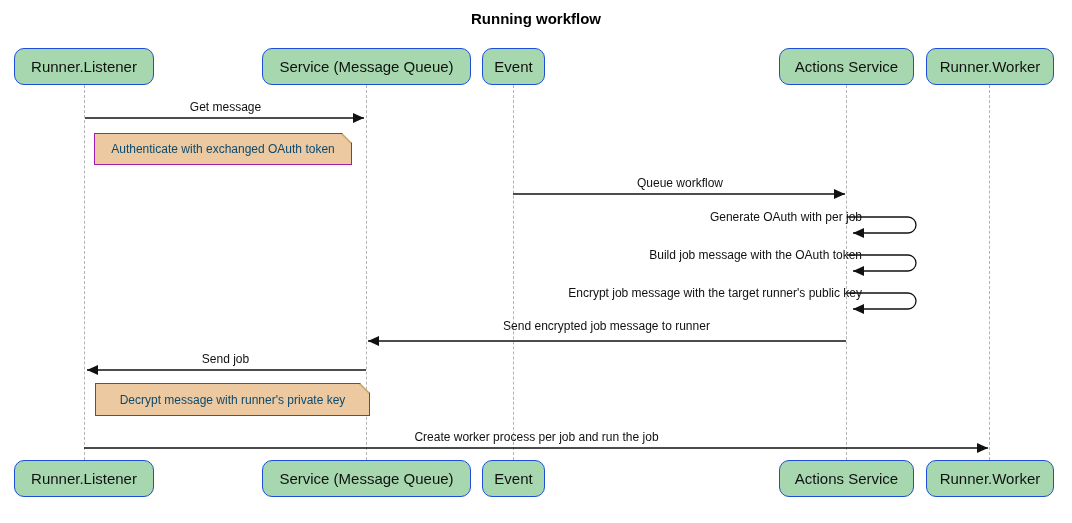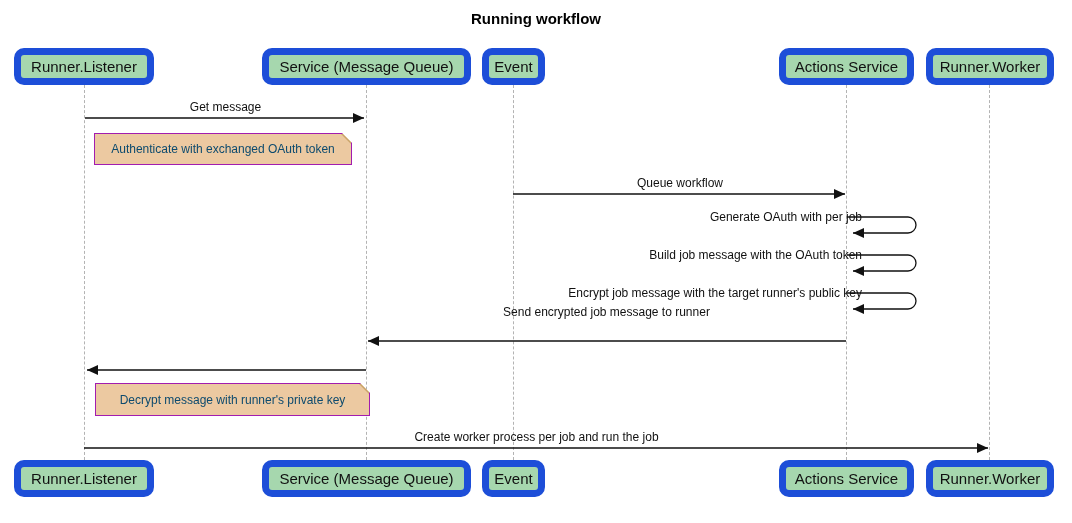--- a/index.html
+++ b/index.html
@@ -12,21 +12,21 @@
     overflow:hidden;
     padding-left:20px;
   }
   .title{
     position:absolute;top:10px;left:0;width:1072px;
     text-align:center;font-size:15px;font-weight:bold;color:#000;
   }
   .actor{
     position:absolute;height:37px;
     background:#a6d7ae;
-    border:7px solid #1d4ed8;
+    border:1px solid #1d4ed8;
     border-radius:10px;
     box-sizing:border-box;
     display:flex;align-items:center;justify-content:center;
     font-size:15px;color:#111;
     white-space:nowrap;
   }
   .actor.top{top:48px;}
   .actor.bottom{top:460px;}
   .lifeline{
     position:absolute;top:85px;height:375px;width:0;
@@ -97,19 +97,20 @@
     <path d="M846,341 L368,341" stroke="#111111" stroke-width="1.3" fill="none" marker-end="url(#arrhead)"></path>
     <path d="M366,370 L87,370" stroke="#111111" stroke-width="1.3" fill="none" marker-end="url(#arrhead)"></path>
     <path d="M84,448 L988,448" stroke="#111111" stroke-width="1.3" fill="none" marker-end="url(#arrhead)"></path>
   </svg>
 
   <div class="msg-label" style="left:85px;top:99px;width:281px">Get message</div>
   <div class="msg-label" style="left:513px;top:175px;width:334px">Queue workflow</div>
   <div class="msg-label right-align" style="right:230px;top:209px">Generate OAuth with per job</div>
   <div class="msg-label right-align" style="right:230px;top:247px">Build job message with the OAuth token</div>
   <div class="msg-label right-align" style="right:230px;top:285px">Encrypt job message with the target runner's public key</div>
-  <div class="msg-label" style="left:366px;top:304px;width:481px">Send encrypted job message to runner</div>
+  <div class="msg-label" style="left:366px;top:318px;width:481px">Send encrypted job message to runner</div>
+  <div class="msg-label" style="left:85px;top:351px;width:281px">Send job</div>
   <div class="msg-label" style="left:84px;top:429px;width:905px">Create worker process per job and run the job</div>
 
   <div class="note" style="left:94px;top:133px;width:258px;height:32px">Authenticate with exchanged OAuth token</div>
   <div class="note" style="left:95px;top:383px;width:275px;height:33px">Decrypt message with runner's private key</div>
 
 </div>
 
 </body></html>

